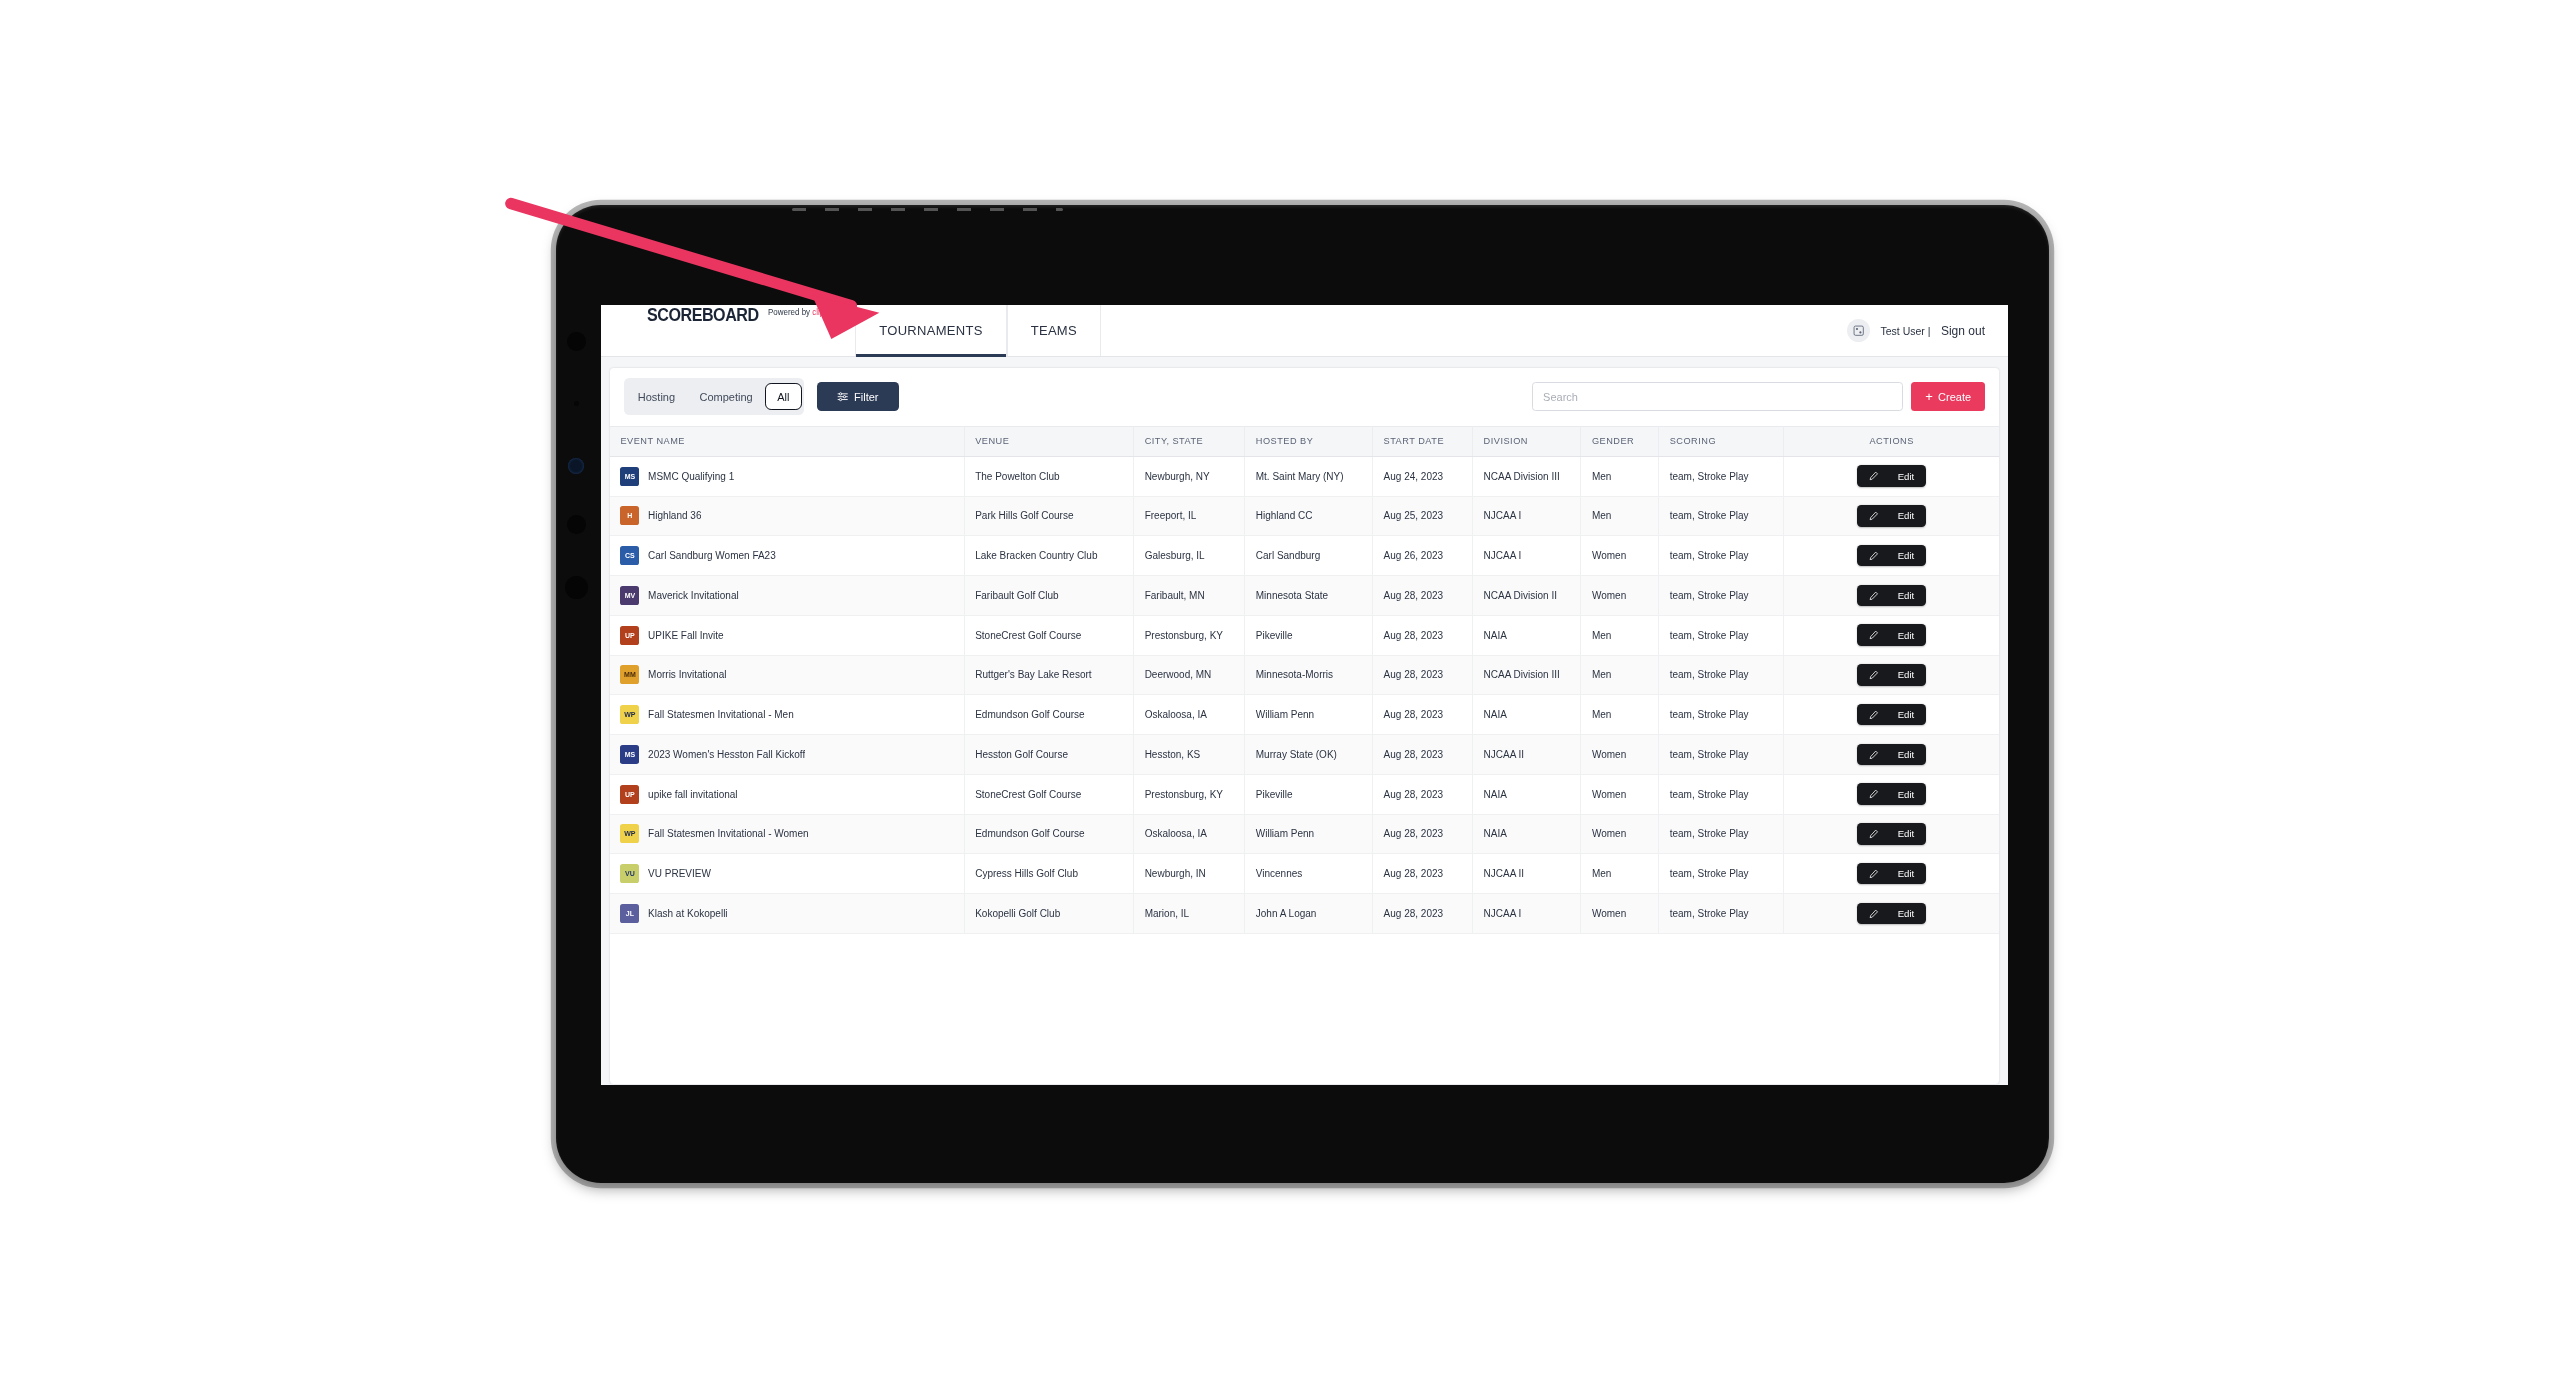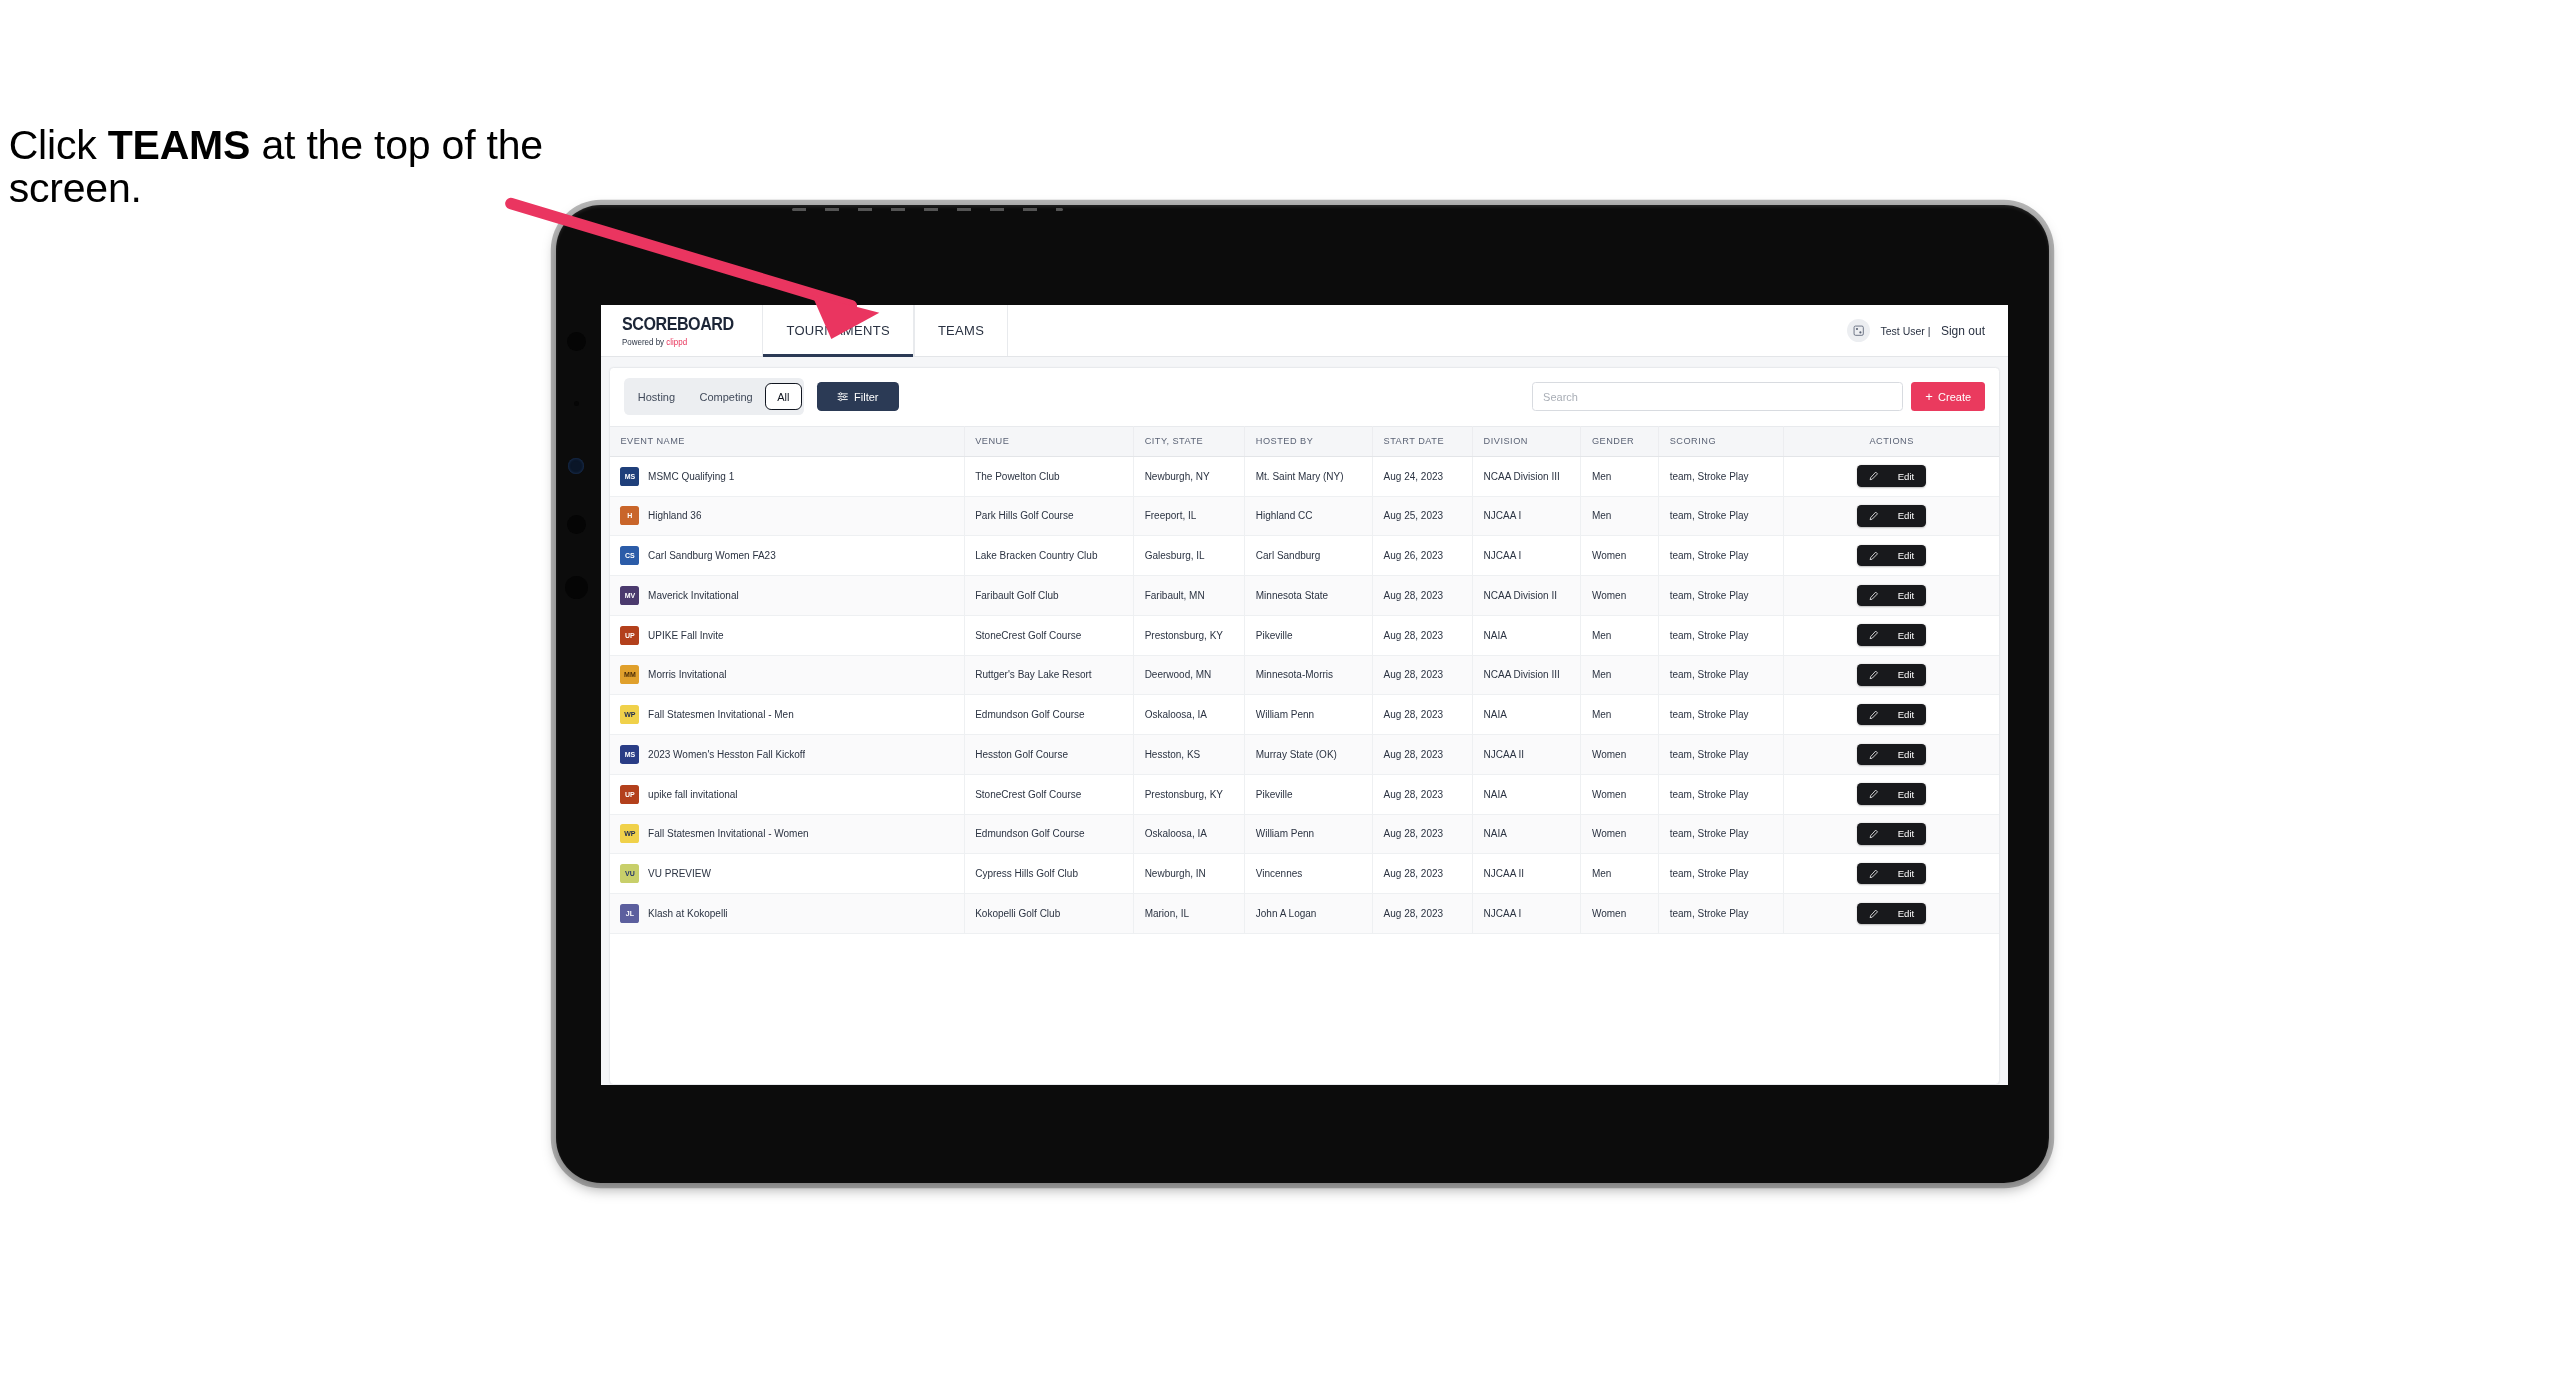--- a/index.html
+++ b/index.html
@@ -68,23 +68,24 @@
 
   
   .app-header {
     position: relative;
     height: 52px;
     background: #ffffff;
     border-bottom: 0.9px solid #e3e5e8;
     display: flex; align-items: stretch;
   }
   .brand {
-    display: flex; flex-direction: column; justify-content: center;
+    display: flex; justify-content: center;
     padding: 0 19px 0 21px;
     min-width: 138px;
+    margin-left: 25px;
   }
   .brand-title {
     font-size: 17.5px; font-weight: 800; letter-spacing: -0.5px;
     color: #1c2536; font-family: "Liberation Sans", sans-serif;
     transform: scaleX(0.92); transform-origin: left center;
   }
   .brand-sub {
     font-size: 8.3px; color: #2c3545; margin-top: 1.7px;
     transform: scaleX(0.96); transform-origin: left center;
   }
@@ -259,23 +260,20 @@
   col.c-div   { width: 7.8%; }
   col.c-gen   { width: 5.6%; }
   col.c-score { width: 9.0%; }
   col.c-act   { width: 15.5%; }
 </style>
 </head>
 <body>
 
 <div id="stage">
 
-  <div class="caption">
-    <span>Click </span><span class="bold">TEAMS</span><span> at the top of the screen.</span>
-  </div>
 
   <div class="tablet">
     <div class="tablet-inner-shade"></div>
     <div class="speaker-grille"></div>
     <div class="bezel-cam" style="top:127px;"></div>
     <div class="bezel-dot" style="top:196px;"></div>
     <div class="bezel-cam lens" style="top:253px; width:15.7px; height:15.7px; left:12.2px;"></div>
     <div class="bezel-cam" style="top:310px;"></div>
     <div class="bezel-cam" style="top:371px; width:23px; height:23px; left:8.7px;"></div>
 

